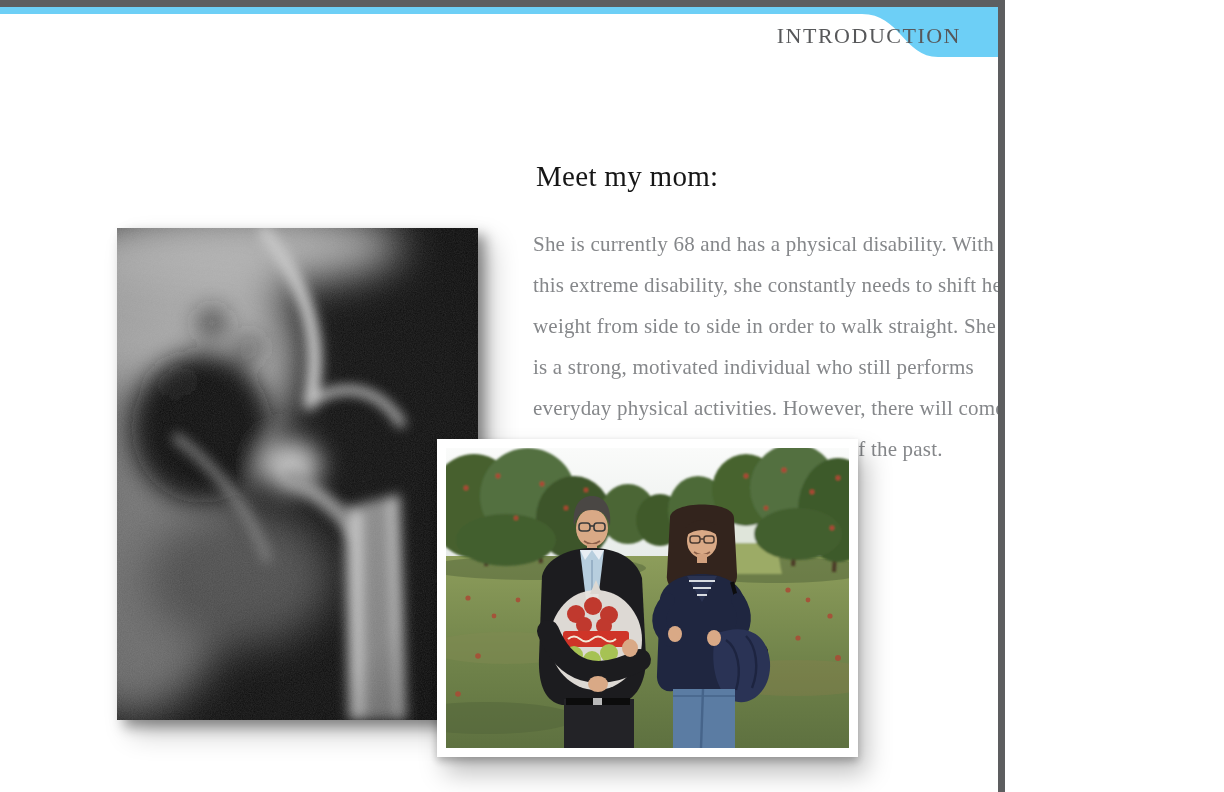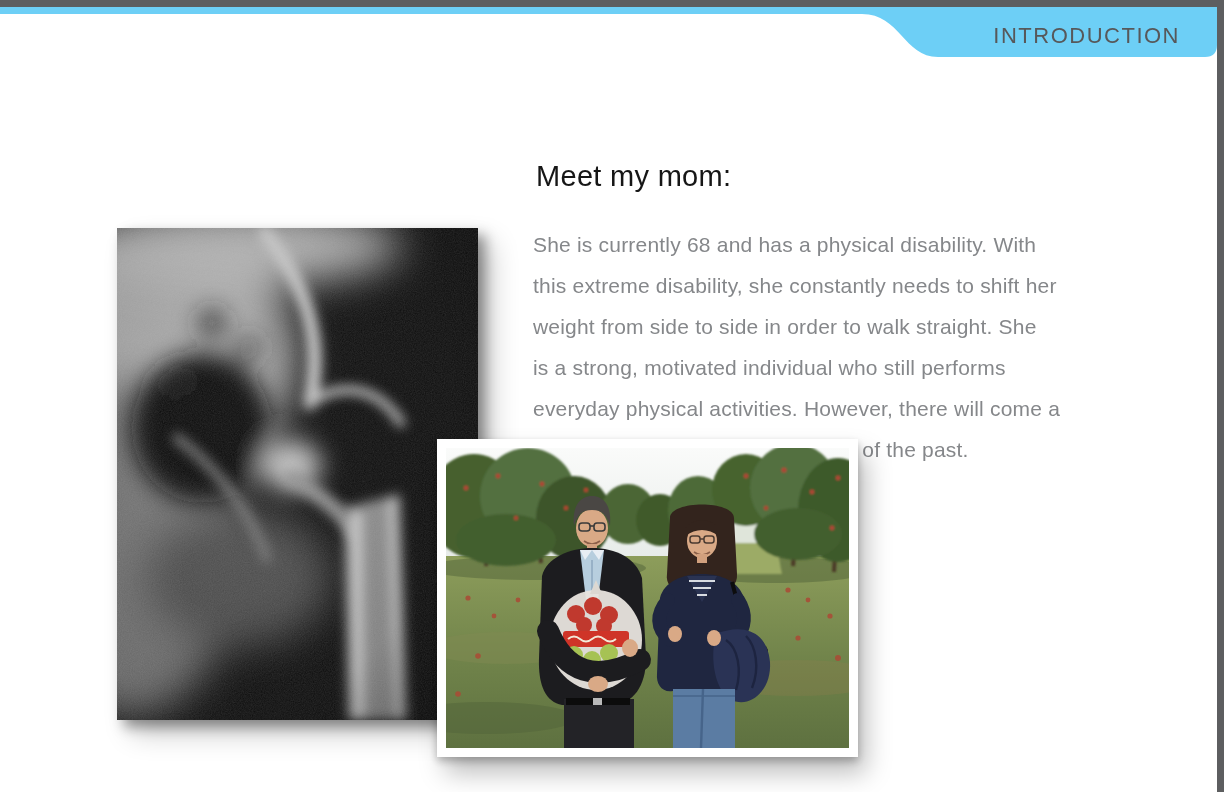--- a/index.html
+++ b/index.html
@@ -1,18 +1,18 @@
 <!DOCTYPE html>
 <html><head>
 <meta charset="utf-8">
 <style>
   html,body { margin:0; padding:0; background:#ffffff; }
   .page {
-    position:relative; width:1224px; height:792px; background:#ffffff;
-    overflow:hidden; font-family:Liberation Sans, sans-serif;
+    position:relative; width:1005px; height:792px; background:#ffffff;
+    overflow:hidden; font-family:Liberation Serif, serif;
   }
   .top-border  { position:absolute; left:0; top:0; width:1224px; height:7px; background:#5d5e60; z-index:6; }
   .right-border{ position:absolute; right:0; top:0; width:7px; height:792px; background:#5d5e60; z-index:7; }
   .header-tab  { position:absolute; left:0; top:0; z-index:4; }
   .section-label {
     position:absolute; top:23px; right:44px; z-index:8;
     font-size:22px; letter-spacing:1.5px; color:#57585a; font-weight:400;
   }
   .xray {
     position:absolute; left:117px; top:228px; width:361px; height:492px; margin:0;

